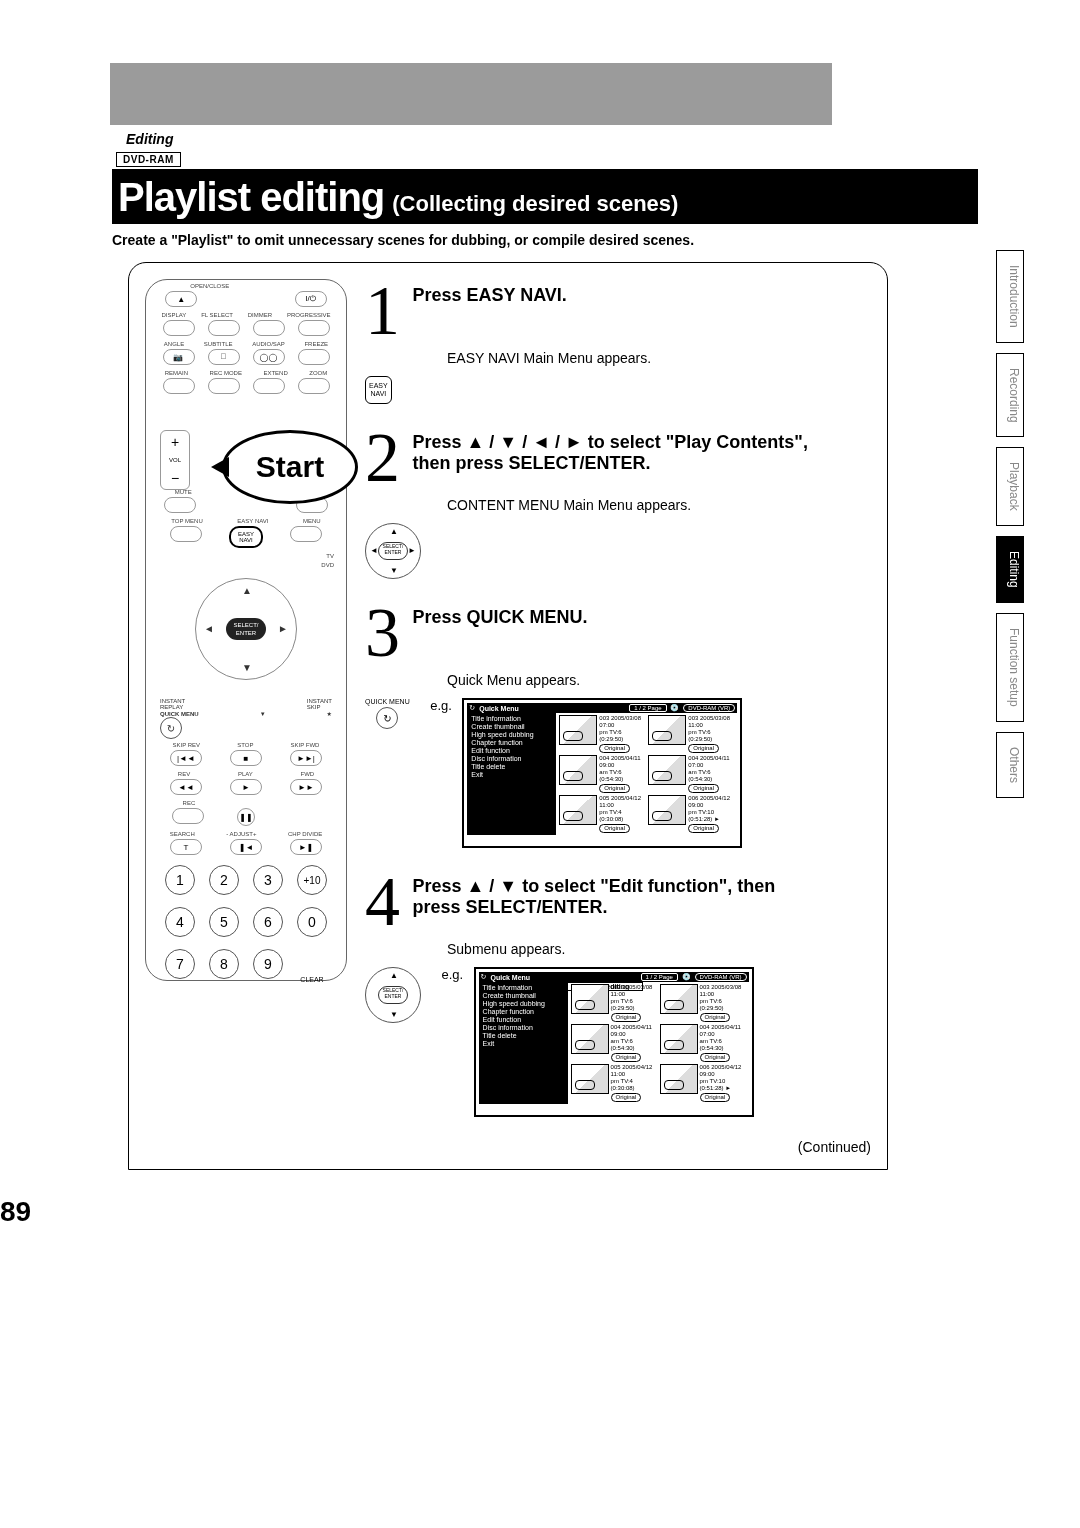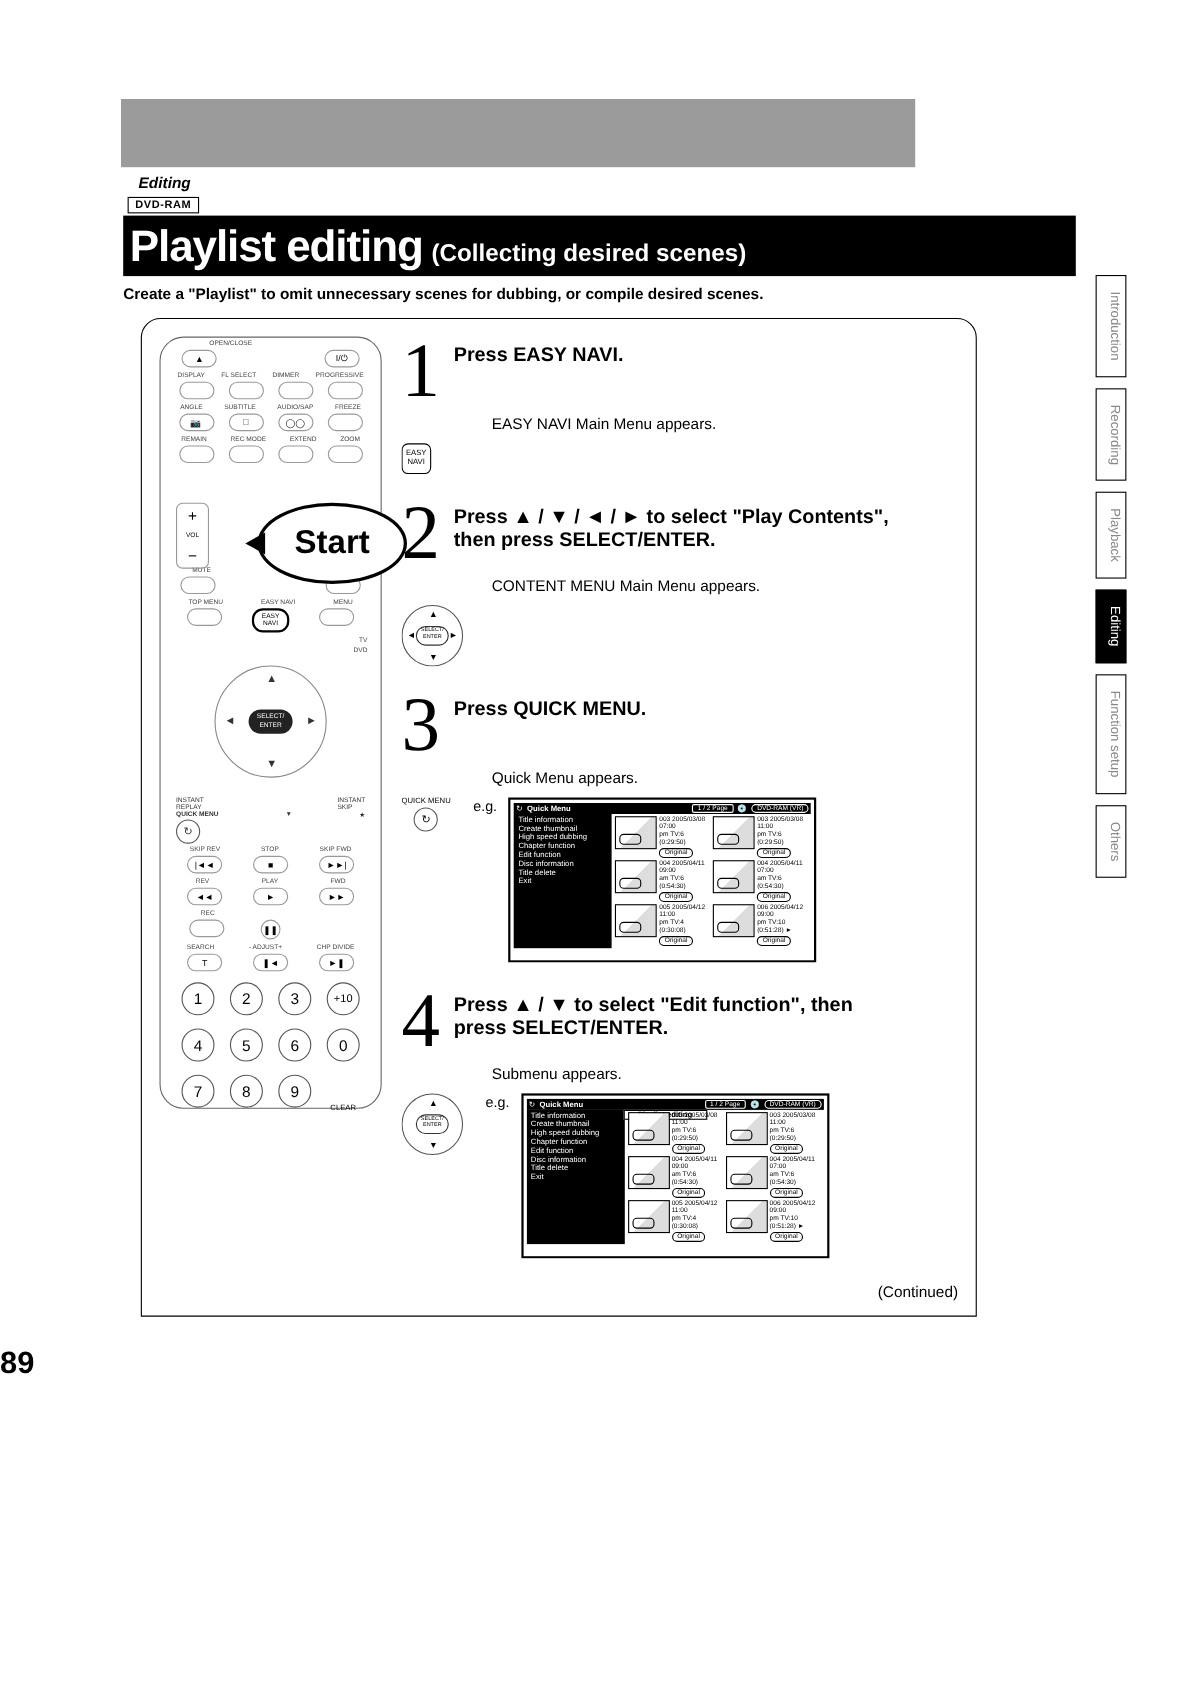--- a/index.html
+++ b/index.html
@@ -5,21 +5,21 @@
   body {
     margin: 0;
     padding: 0;
     background: #fff;
     font-family: Arial, Helvetica, sans-serif;
     width: 1080px;
     position: relative;
   }
   .page-wrap {
     width: 912px;
-    padding: 90px 0 40px 0;
+    padding: 63px 0 40px 0;
     box-sizing: border-box;
     background: #fff;
   }
   .gray-banner {
     background: #9b9b9b;
     height: 62px;
     margin: 0 80px 0 110px;
   }
   .section-label {
     font-weight: bold;
@@ -160,21 +160,21 @@
     left: 14px;
     top: 150px;
     display: flex;
     flex-direction: column;
     justify-content: space-around;
     align-items: center;
     font-size: 14px;
   }
   .start-bubble {
     position: absolute;
-    left: 88px;
+    left: 76px;
     top: 150px;
     width: 130px;
     height: 68px;
     background: #fff;
     border: 3px solid #000;
     border-radius: 50%;
     display: flex;
     align-items: center;
     justify-content: center;
     font-size: 30px;

